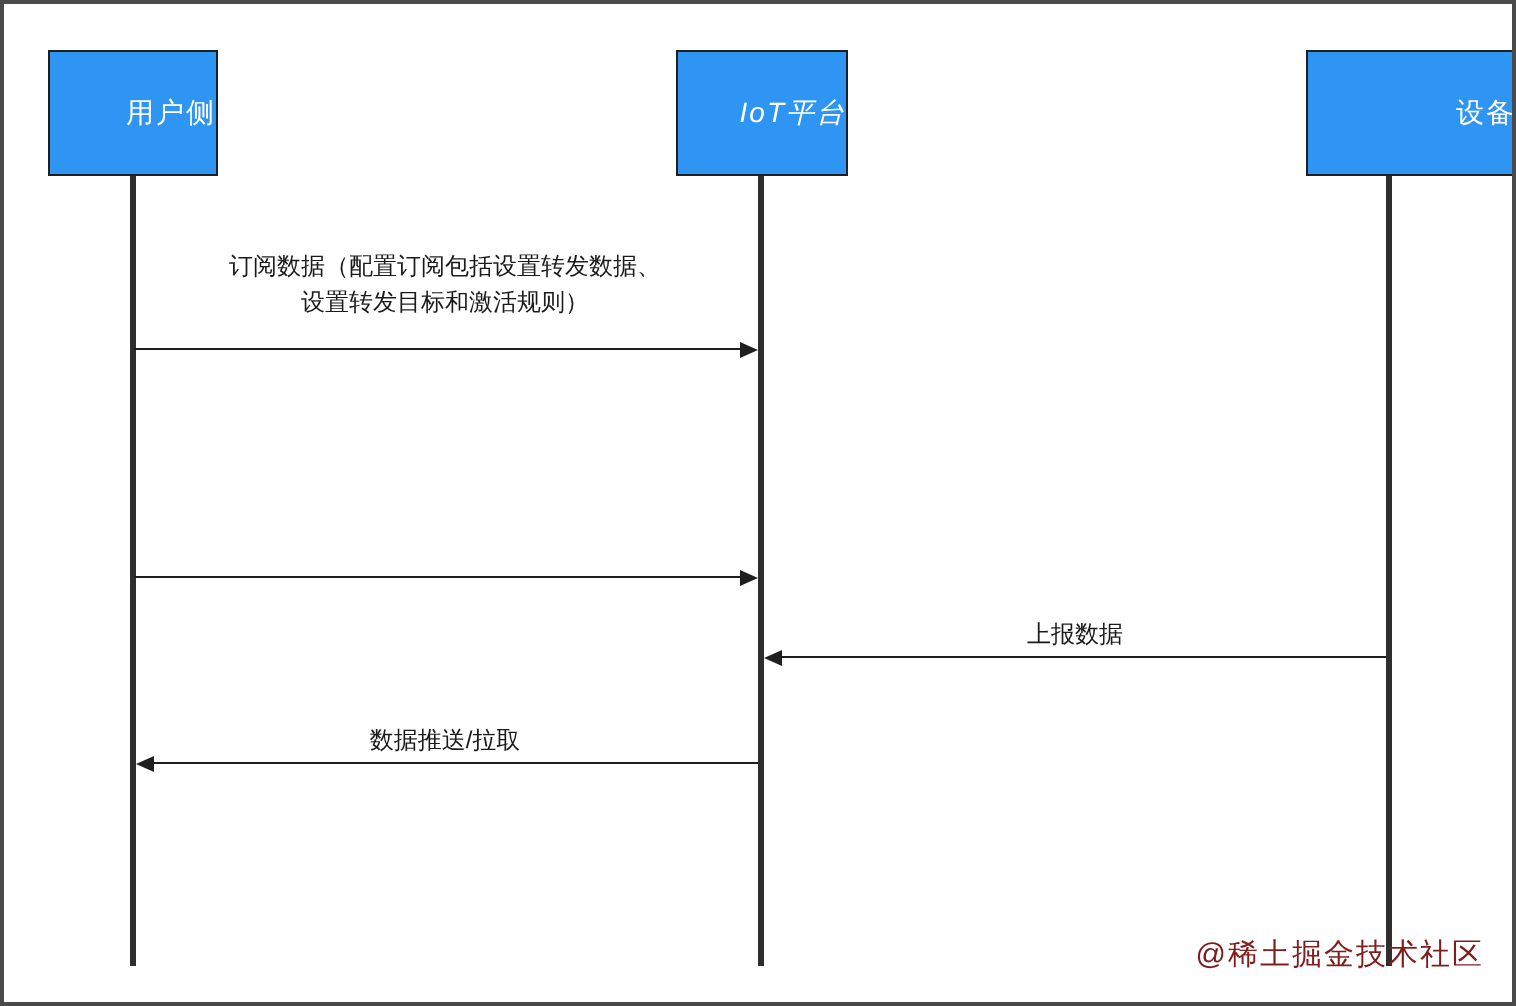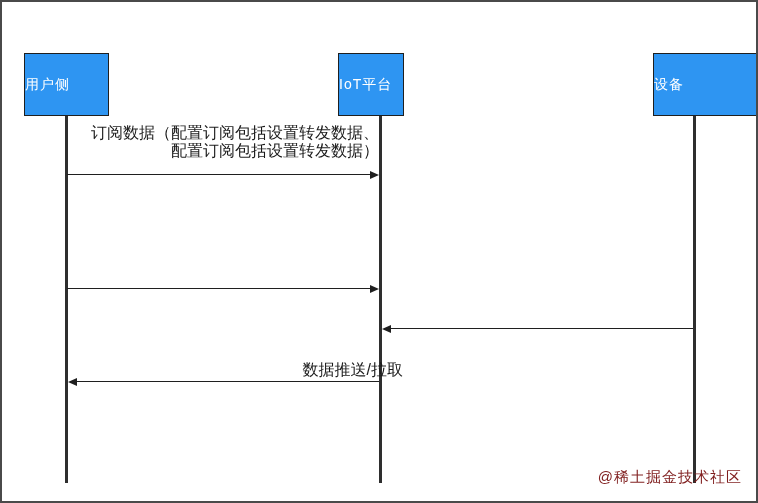--- a/index.html
+++ b/index.html
@@ -16,42 +16,41 @@
     overflow: hidden;
   }
   .actor {
     position: absolute;
     top: 23px;
     height: 63px;
     background: #2E95F2;
     border: 1px solid #1f1f1f;
     display: flex;
     align-items: center;
-    justify-content: flex-start;
+    justify-content: flex-end;
     z-index: 3;
-    margin-top: 28px;
   }
   .actor-label {
     color: #ffffff;
     font-size: 14px;
     letter-spacing: 1px;
     white-space: nowrap;
   }
   .lifeline {
     position: absolute;
     top: 86px;
     width: 3px;
     height: 395px;
     background: #2e2e2e;
     z-index: 1;
   }
   .msg-label {
     position: absolute;
-    text-align: right;
-    font-size: 16px;
+    text-align: center;
+    font-size: 12px;
     line-height: 18px;
     color: #1a1a1a;
     z-index: 2;
     white-space: nowrap;
   }
   .msg-line {
     position: absolute;
     height: 1px;
     background: #1f1f1f;
     z-index: 2;
@@ -84,45 +83,48 @@
   }
 </style>
 </head>
 <body>
 
 <div class="canvas">
 
   <div class="actor" style="left:22px; width:85px;">
     <span class="actor-label">用户侧</span>
   </div>
-  <div class="actor" style="left:336px; width:66px;">
+  <div class="actor" style="left:336px; width:86px;font-style:italic;">
     <span class="actor-label">IoT平台</span>
   </div>
   <div class="actor" style="left:651px; width:106px;">
     <span class="actor-label">设备</span>
   </div>
 
   <div class="lifeline" style="left:63px;"></div>
   <div class="lifeline" style="left:377px;"></div>
   <div class="lifeline" style="left:691px;"></div>
 
   <div class="msg-label" style="left:64px; top:122px; width:313px;">
     <div>订阅数据（配置订阅包括设置转发数据、</div>
-    <div>配置订阅包括设置转发数据）</div>
+    <div>设置转发目标和激活规则）</div>
   </div>
   <div class="msg-line" style="left:65px; top:172px; width:306px;"></div>
   <div class="arrowhead arrow-right" style="left:368px; top:169px;"></div>
 
   <div class="msg-line" style="left:65px; top:286px; width:306px;"></div>
   <div class="arrowhead arrow-right" style="left:368px; top:283px;"></div>
 
+  <div class="msg-label" style="left:380px; top:306px; width:311px;">
+    <div>上报数据</div>
+  </div>
   <div class="msg-line" style="left:386px; top:326px; width:305px;"></div>
   <div class="arrowhead arrow-left" style="left:380px; top:323px;"></div>
 
-  <div class="msg-label" style="left:64px; top:359px; width:313px;margin-left:24px;">
+  <div class="msg-label" style="left:64px; top:359px; width:313px;">
     <div>数据推送/拉取</div>
   </div>
   <div class="msg-line" style="left:72px; top:379px; width:305px;"></div>
   <div class="arrowhead arrow-left" style="left:66px; top:376px;"></div>
 
   <div class="watermark">@稀土掘金技术社区</div>
 
 </div>
 
 </body></html>

